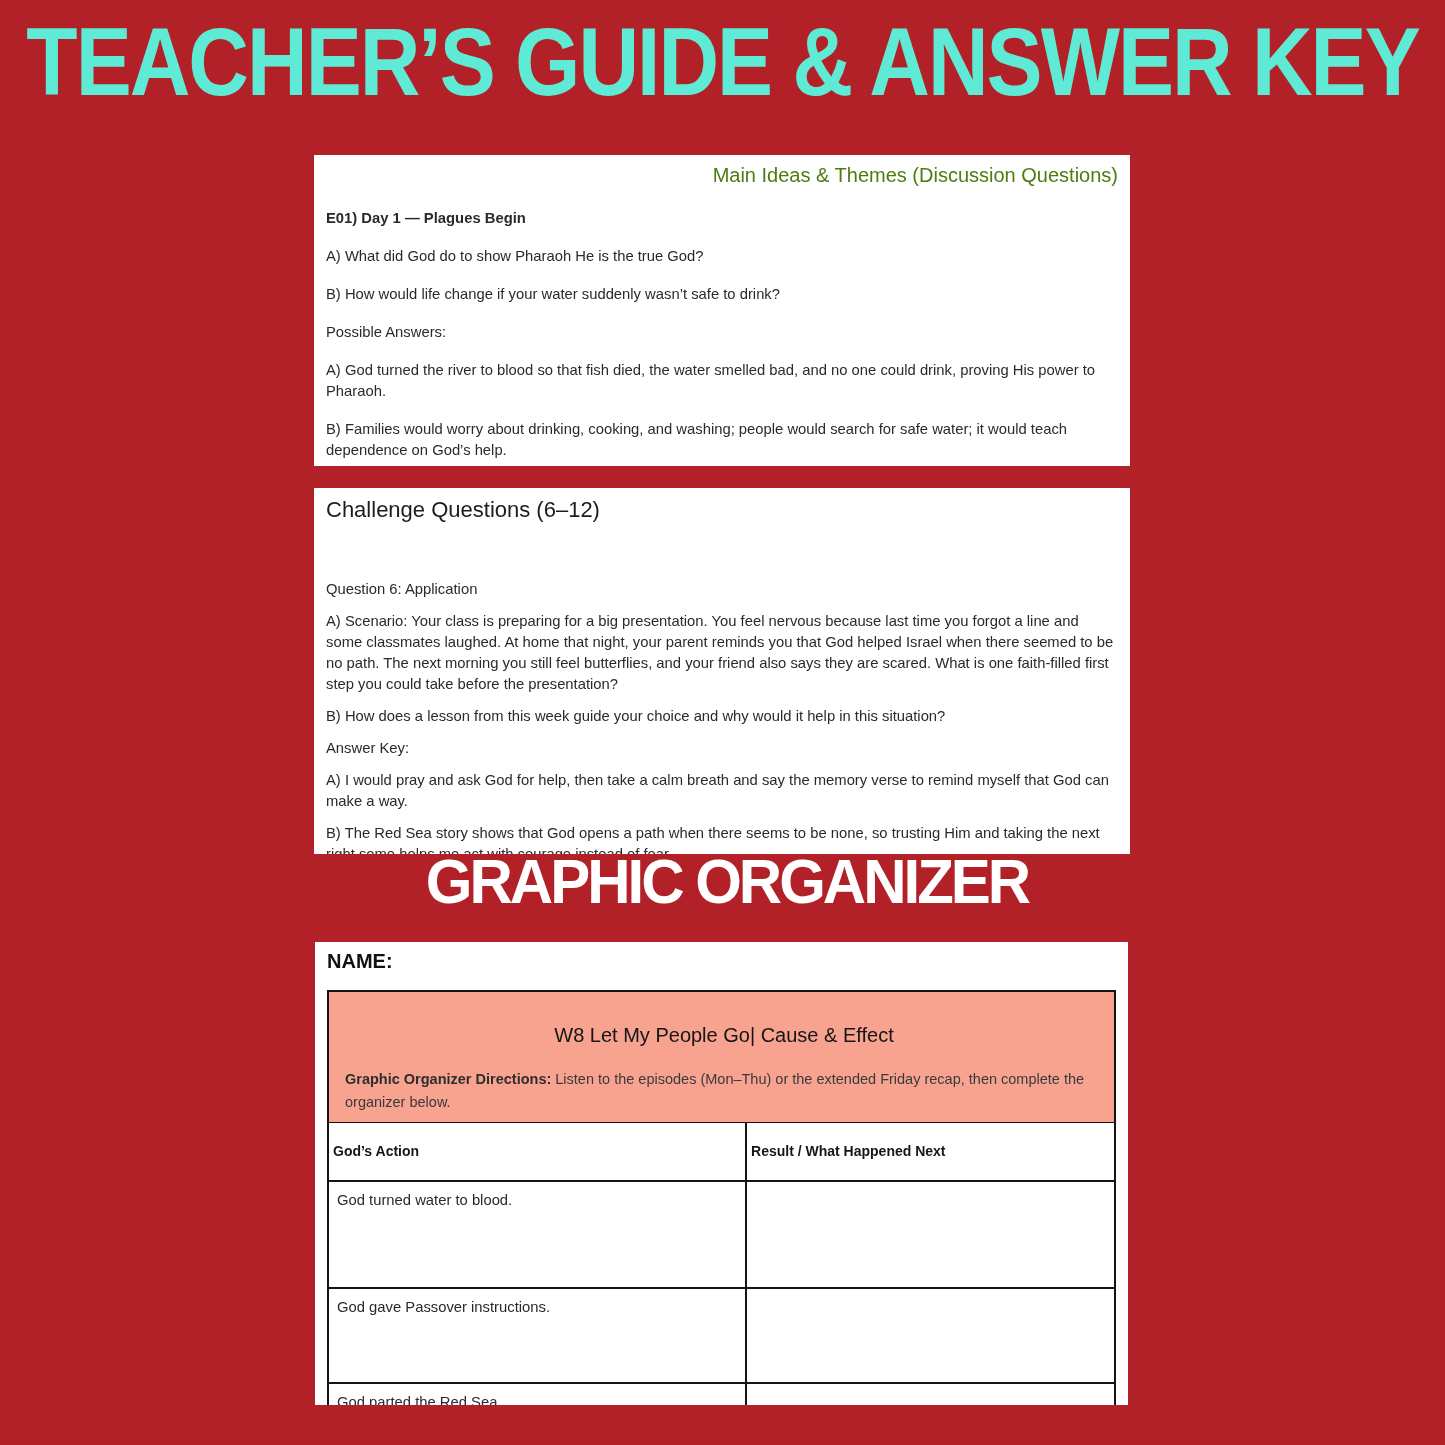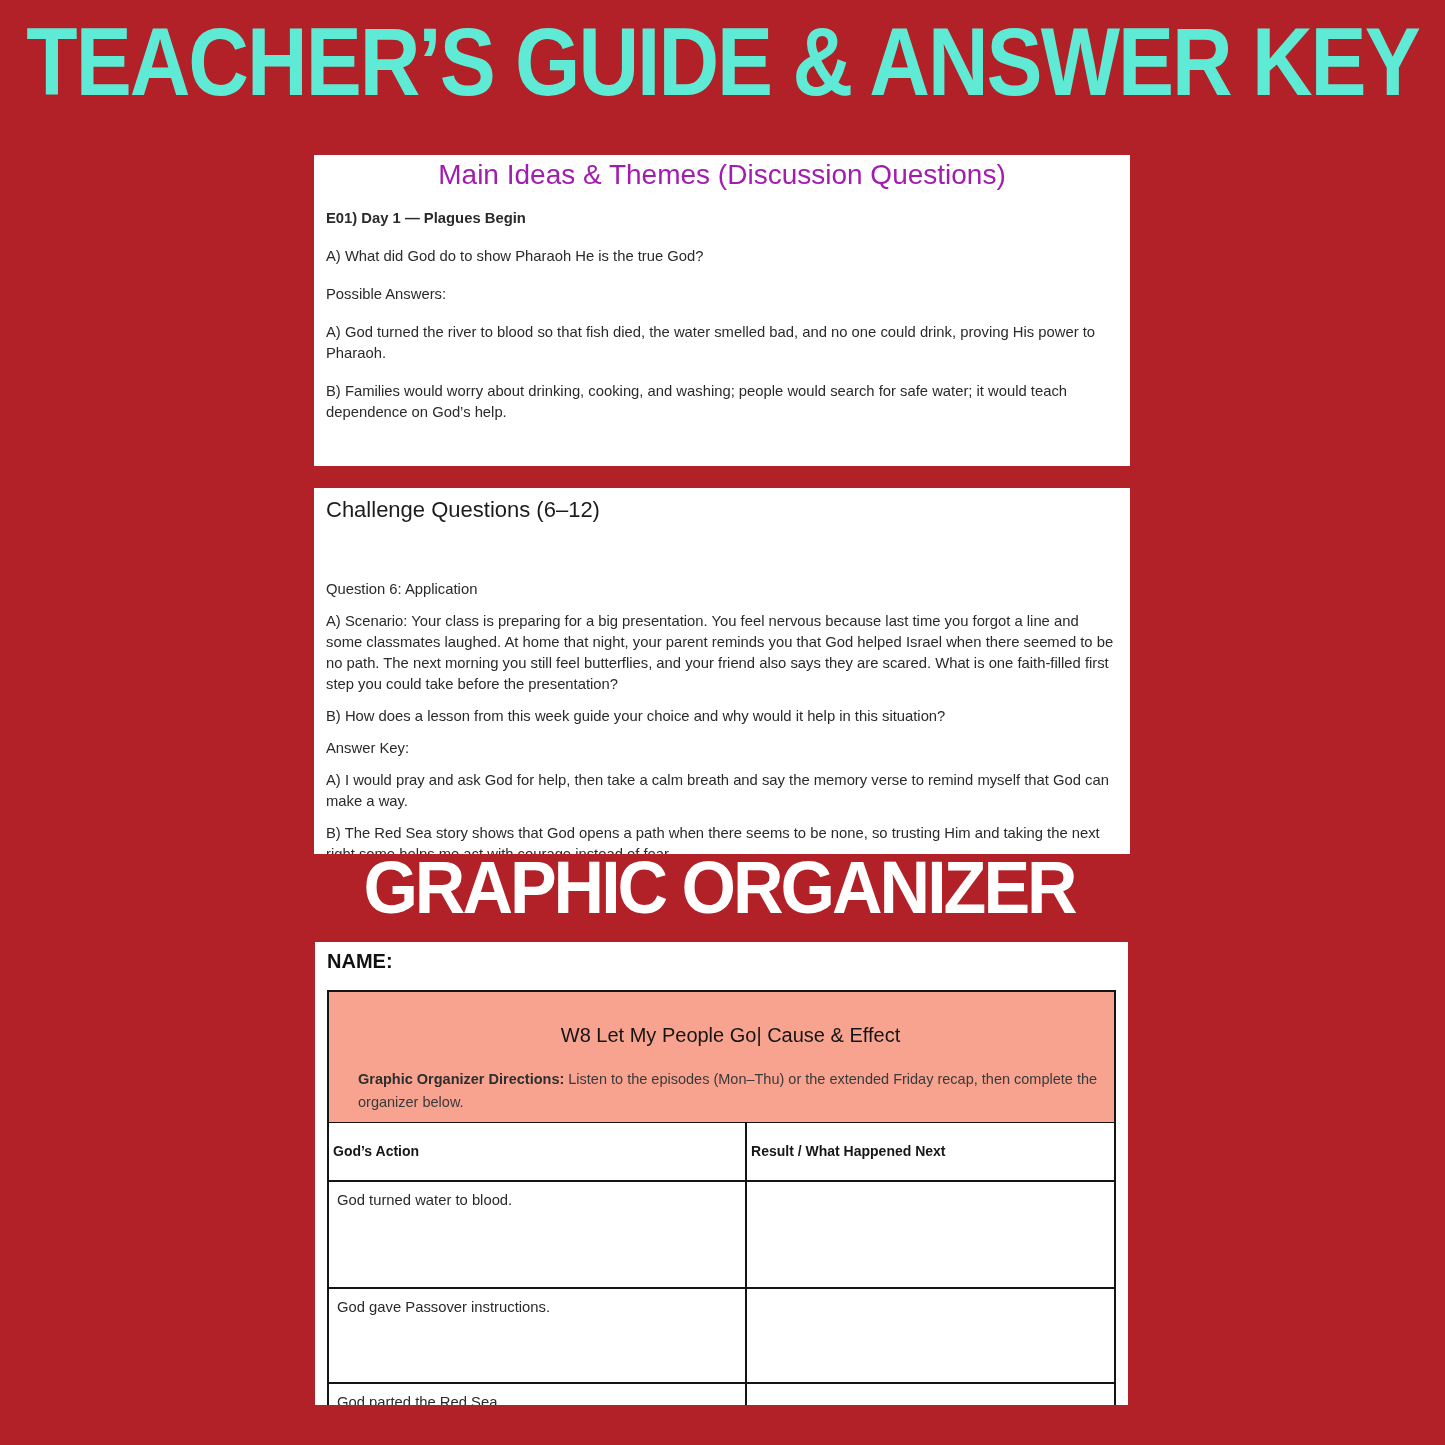--- a/index.html
+++ b/index.html
@@ -15,43 +15,43 @@
     margin-top:14px; font-size:84px; font-weight:bold; color:#5eead4;
     letter-spacing:-2px; line-height:1; white-space:nowrap;
   }
   .poster-title .stretch { display:inline-block; transform:scaleY(1.14); transform-origin:top center; }
   .poster-subtitle {
     margin-top:6px; font-size:45px; font-weight:bold; color:#ffffff;
     letter-spacing:0px; line-height:1; white-space:nowrap;
   }
   .poster-subtitle .stretch { display:inline-block; transform:scaleY(1.05); transform-origin:top center; }
   .organizer-heading {
-    position:absolute; top:850px; left:4px; width:1430px; text-align:center;
-    font-size:70px; font-weight:bold; color:#ffffff; letter-spacing:-3px; line-height:1; white-space:nowrap;
+    position:absolute; top:850px; left:12px; width:1430px; text-align:center;
+    font-size:60px; font-weight:bold; color:#ffffff; letter-spacing:-3px; line-height:1; white-space:nowrap;
   }
   .organizer-heading .stretch { display:inline-block; transform:scaleY(1.06); transform-origin:top center; }
 
   
   .doc-panel { position:absolute; background:#ffffff; padding:0 12px; box-sizing:border-box; overflow:hidden; }
   #discussion-panel { left:314px; top:155px; width:816px; height:311px; }
   #challenge-panel  { left:314px; top:488px; width:816px; height:366px; }
   #worksheet-panel  { left:315px; top:942px; width:813px; height:463px; padding:0; }
 
-  .doc-center-title { font-size:28px; line-height:26px; text-align:center; margin:7px 0 20px 0; color:#a21caf; }
+  .doc-center-title { font-size:20px; line-height:26px; text-align:right; margin:7px 0 20px 0; color:#4d7c0f; }
   .doc-left-title   { font-size:22px; line-height:28px; text-align:left;   margin:8px 0 55px 0; color:#1c1c1c; }
   .doc-panel p { font-size:14.8px; line-height:21px; margin:0 0 11px 0; color:#2a2a2a; }
   #discussion-panel p { margin-bottom:17px; }
   .bold { font-weight:bold; }
 
   
   .name-label { font-weight:bold; font-size:20px; line-height:22px; margin:8px 0 0 12px; color:#111; }
   .go-table { margin:18px 12px 0 12px; border:2px solid #141414; }
   .go-banner {
     background:#F7A38F; border-bottom:1.5px solid #141414;
-    padding:30px 11px 8px 29px;
+    padding:30px 11px 8px 16px;
   }
   .go-title { font-size:20px; line-height:26px; text-align:center; color:#151515; }
   .go-directions { margin-top:20px; font-size:14.5px; line-height:23px; color:#3a3a3a; }
   .go-directions .bold { color:#2e2e2e; }
   .go-row { display:grid; grid-template-columns:53% 47%; }
   .go-row + .go-row { border-top:2px solid #141414; }
   .go-cell { box-sizing:border-box; }
   .go-cell + .go-cell { border-left:2px solid #141414; }
   .go-head .go-cell {
     font-weight:bold; font-size:14px; line-height:21px; text-align:left; padding:18px 4px; color:#161616;
@@ -67,20 +67,21 @@
 <div class="poster-header">
   <div class="poster-title">
     <span class="stretch">TEACHER’S GUIDE &amp; ANSWER KEY</span>
   </div>
 </div>
 
 <div class="doc-panel" id="discussion-panel">
   <div class="doc-center-title">Main Ideas &amp; Themes (Discussion Questions)</div>
   <p class="bold">E01) Day 1 — Plagues Begin</p>
   <p>A) What did God do to show Pharaoh He is the true God?</p>
+  <p>B) How would life change if your water suddenly wasn’t safe to drink?</p>
   <p>Possible Answers:</p>
   <p>A) God turned the river to blood so that fish died, the water smelled bad, and no one could drink, proving His power to Pharaoh.</p>
   <p>B) Families would worry about drinking, cooking, and washing; people would search for safe water; it would teach dependence on God’s help.</p>
 </div>
 
 <div class="doc-panel" id="challenge-panel">
   <div class="doc-left-title">Challenge Questions (6–12)</div>
   <p>Question 6: Application</p>
   <p>A) Scenario: Your class is preparing for a big presentation. You feel nervous because last time you forgot a line and some classmates laughed. At home that night, your parent reminds you that God helped Israel when there seemed to be no path. The next morning you still feel butterflies, and your friend also says they are scared. What is one faith-filled first step you could take before the presentation?</p>
   <p>B) How does a lesson from this week guide your choice and why would it help in this situation?</p>

